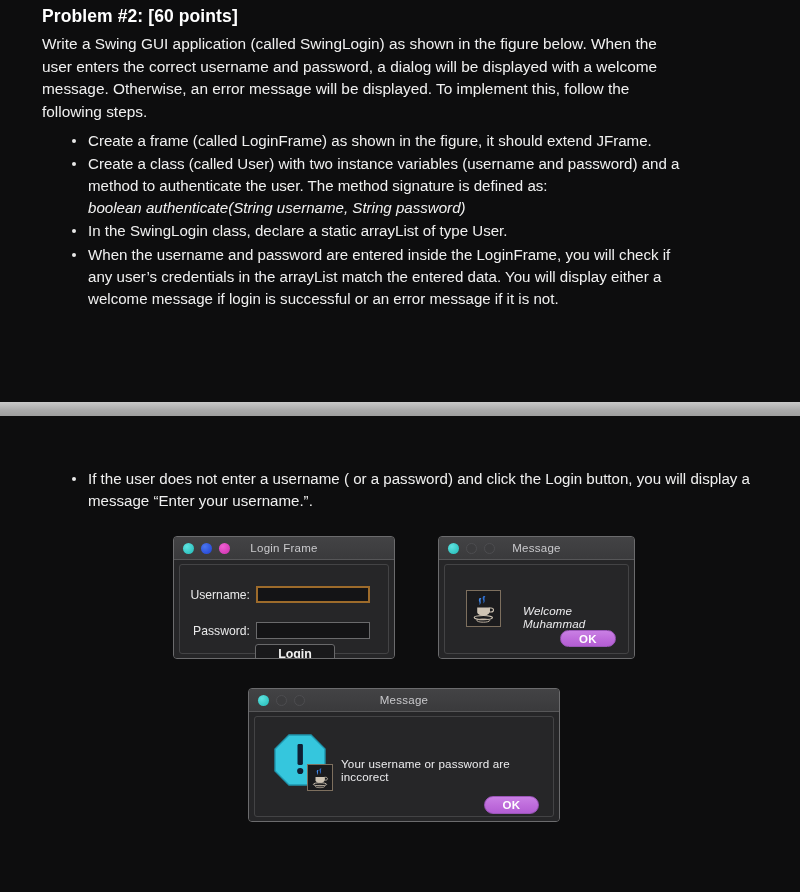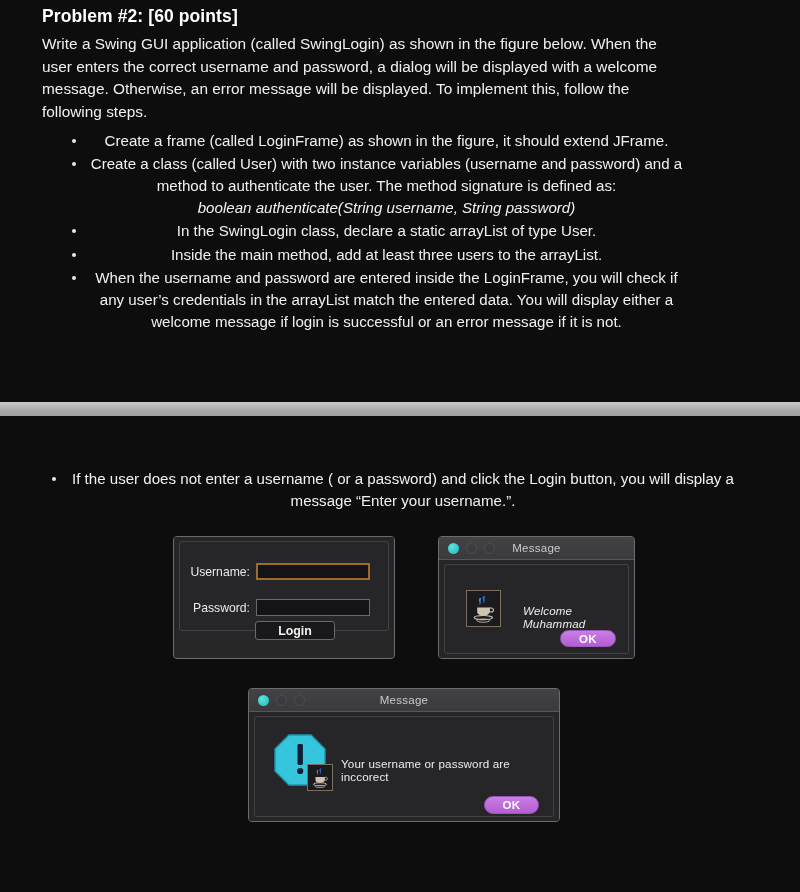--- a/index.html
+++ b/index.html
@@ -36,21 +36,20 @@
     font-size: 15.4px;
     line-height: 1.47;
     color: #f0f0f0;
     margin: 0;
     max-width: 700px;
   }
   ul.bullets {
     margin: 6px 0 0 0;
     padding-left: 30px;
     list-style: none;
-    text-align: center;
   }
   ul.bullets > li {
     font-size: 15.1px;
     line-height: 1.47;
     color: #f0f0f0;
     position: relative;
     padding-left: 16px;
     margin-bottom: 1px;
     max-width: 670px;
   }
@@ -79,21 +78,21 @@
     height: 14px;
     background: linear-gradient(180deg,#c9c9c9 0%, #bdbdbd 22%, #a9a9a9 60%, #9e9e9e 100%);
   }
 
   
   .doc-bottom {
     position: absolute;
     left: 0;
     top: 462px;
     width: 800px;
-    padding: 0 40px 0 22px;
+    padding: 0 40px 0 42px;
     box-sizing: border-box;
   }
 
   
   .win {
     position: absolute;
     background: #272728;
     border: 1px solid #6b6b6d;
     border-radius: 4px;
     box-sizing: border-box;
@@ -236,34 +235,41 @@
 </head>
 <body>
 
 <div class="doc-top">
   <div class="prob-title">Problem #2: [60 points]</div>
   <p class="para">Write a Swing GUI application (called SwingLogin) as shown in the figure below. When the user enters the correct username and password, a dialog will be displayed with a welcome message. Otherwise, an error message will be displayed. To implement this, follow the following steps.</p>
   <ul class="bullets">
     <li><span>Create a frame (called LoginFrame) as shown in the figure, it should extend JFrame.</span></li>
     <li><span>Create a class (called User) with two instance variables (username and password) and a method to authenticate the user. The method signature is defined as:</span><span class="sig">boolean authenticate(String username, String password)</span></li>
     <li><span>In the SwingLogin class, declare a static arrayList of type User.</span></li>
-    <li><span>Inside the main method, add at least three users to the arrayList.</span></li>
     <li><span>When the username and password are entered inside the LoginFrame, you will check if any user’s credentials in the arrayList match the entered data. You will display either a welcome message if login is successful or an error message if it is not.</span></li>
   </ul>
 </div>
 
 <div class="divider-band"></div>
 
 <div class="doc-bottom">
   <ul class="bullets">
     <li><span>If the user does not enter a username ( or a password) and click the Login button, you will display a message “Enter your username.”.</span></li>
   </ul>
 </div>
 
 <div class="win" id="login-frame">
+  <div class="titlebar">
+    <div class="lights">
+      <span class="light teal"></span>
+      <span class="light blue"></span>
+      <span class="light pink"></span>
+    </div>
+    <div class="win-title">Login Frame</div>
+  </div>
   <div class="win-body">
     <div class="win-inner-frame"></div>
 
     <div class="form-row" style="left:8px; top:26px;">
       <span class="form-label">Username:</span>
       <input class="text-input focused" type="text" value="" style="">
     </div>
 
     <div class="form-row" style="left:8px; top:54px;margin-top:8px;">
       <span class="form-label">Password:</span>

